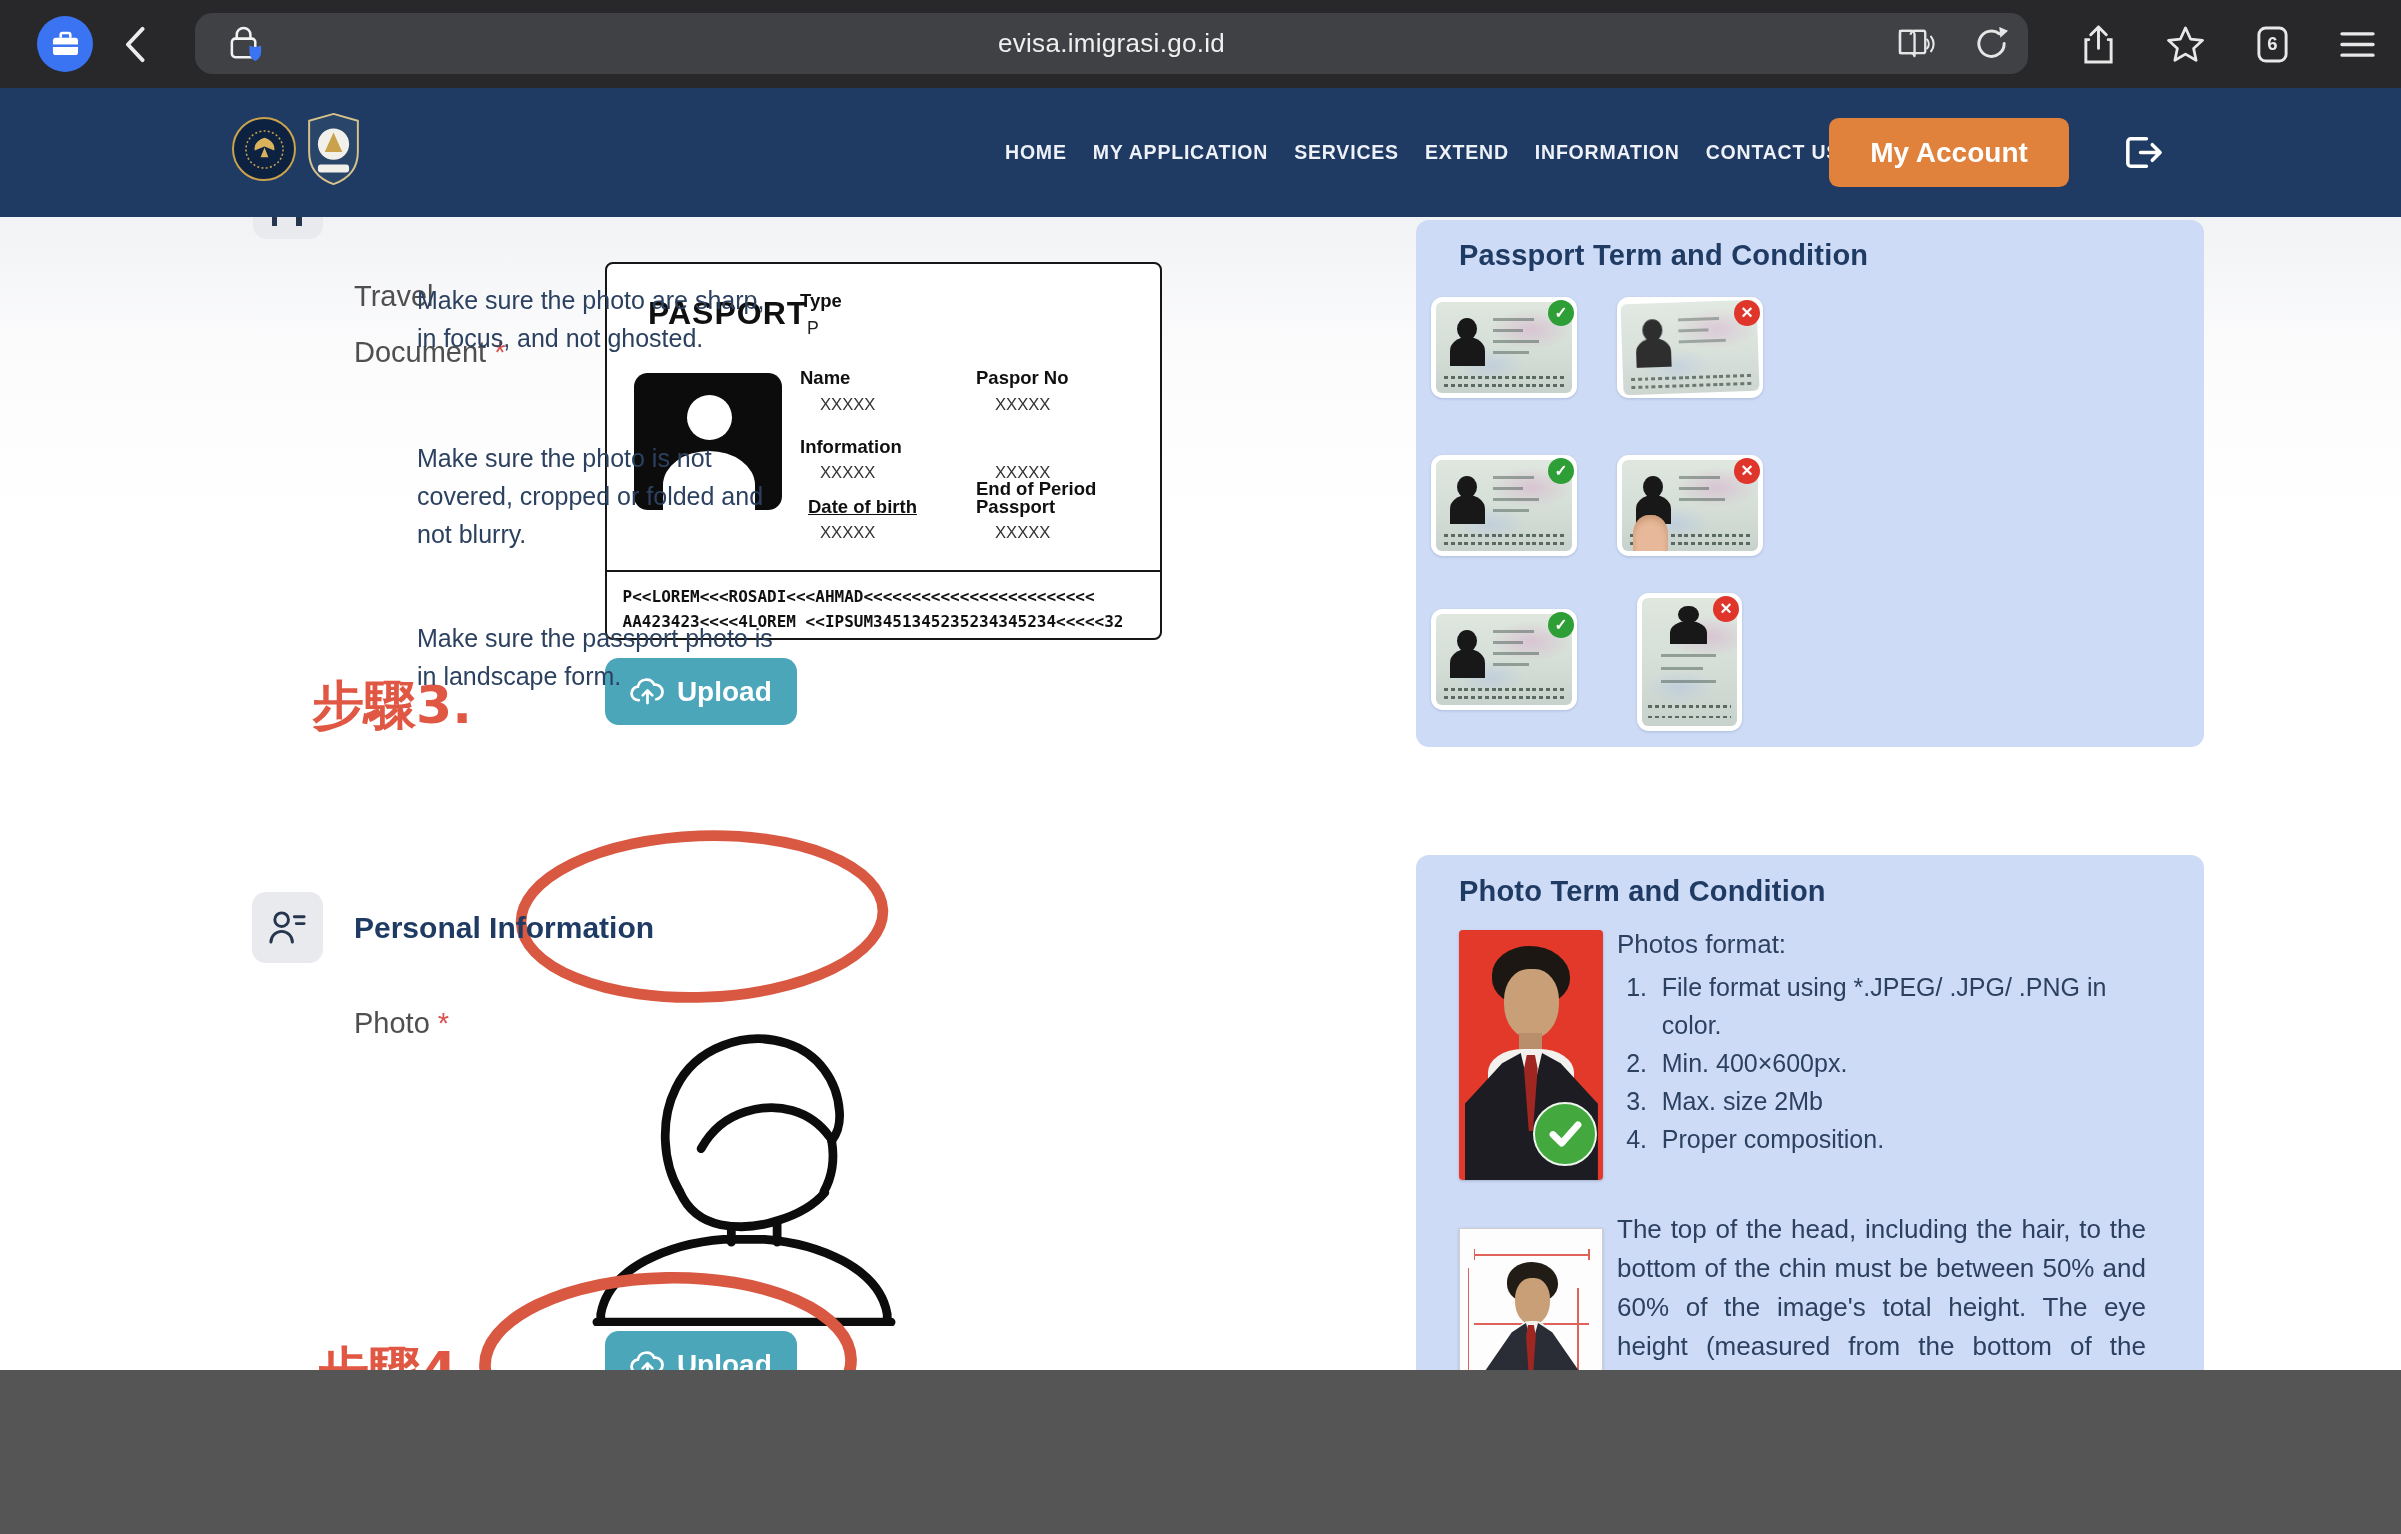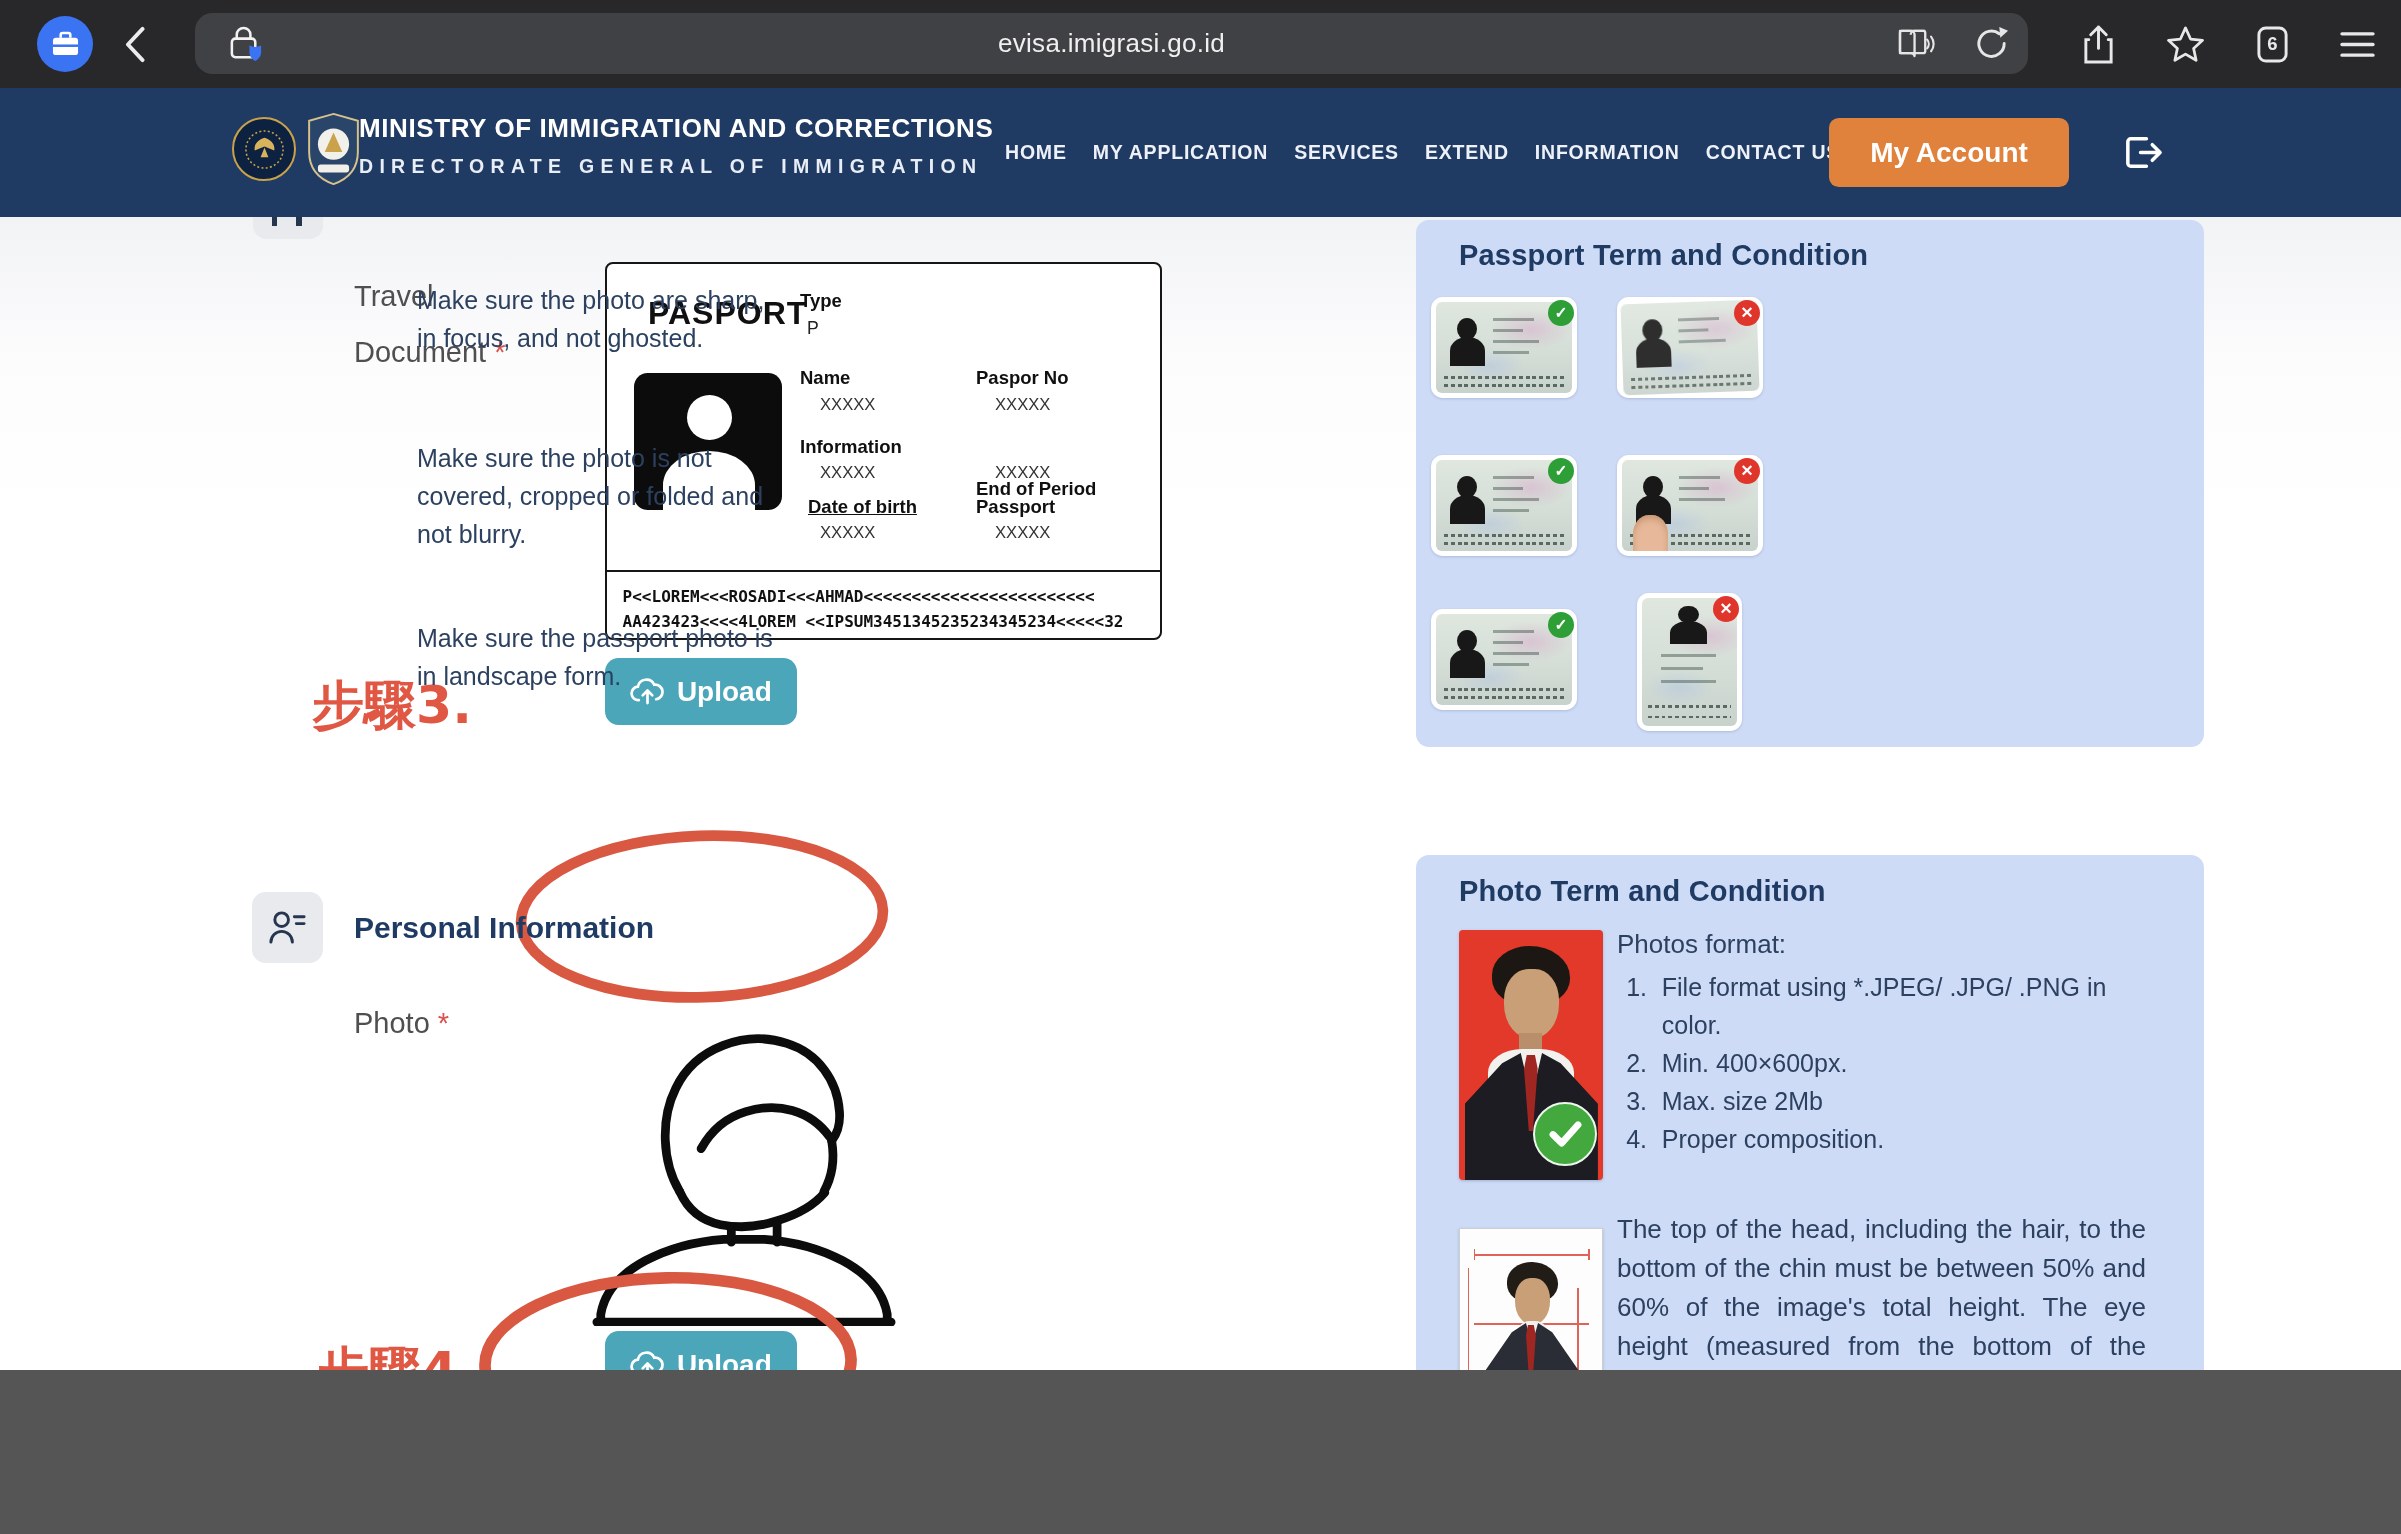--- a/index.html
+++ b/index.html
@@ -199,24 +199,20 @@
       </svg>
     </div>
     <div class="logo2">
       <svg width="59" height="76" viewBox="0 0 60 78">
         <path d="M30 3 L55 10 V42 C55 60 44 70 30 75 C16 70 5 60 5 42 V10 Z" fill="rgba(255,255,255,0.05)" stroke="#d8c28c" stroke-width="2"></path>
         <circle cx="30" cy="34" r="16" fill="#f2f0ea"></circle>
         <path d="M30 22 l-9 20 h18 z" fill="#c9a24b"></path>
         <rect x="14" y="55" width="32" height="8" rx="3" fill="#f2f0ea"></rect>
       </svg>
     </div>
-    <div class="title-block">
-      <div class="title1">MINISTRY OF IMMIGRATION AND CORRECTIONS</div>
-      <div class="title2">DIRECTORATE GENERAL OF IMMIGRATION</div>
-    </div>
     <nav class="main-nav">
       <span class="nav-item">HOME</span>
       <span class="nav-item">MY APPLICATION</span>
       <span class="nav-item">SERVICES</span>
       <span class="nav-item">EXTEND</span>
       <span class="nav-item">INFORMATION</span>
       <span class="nav-item">CONTACT US</span>
     </nav>
     <button class="account-btn">My Account</button>
     <div class="logout-btn">

